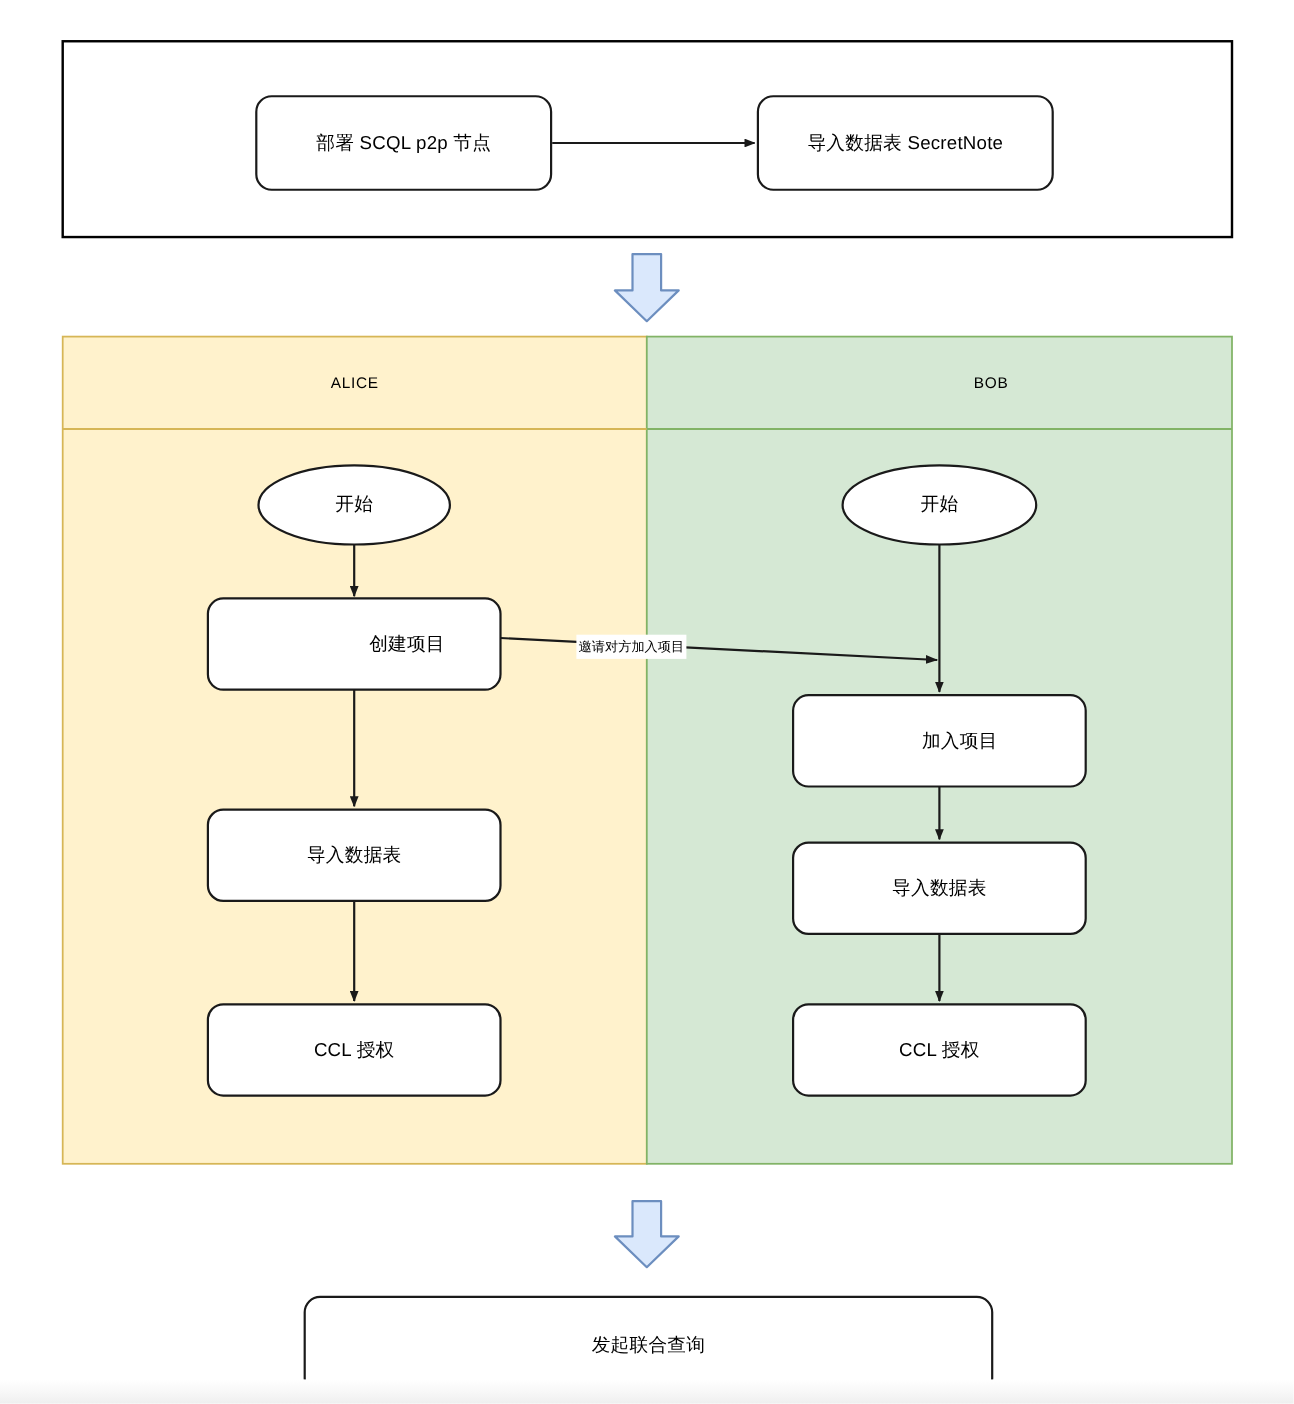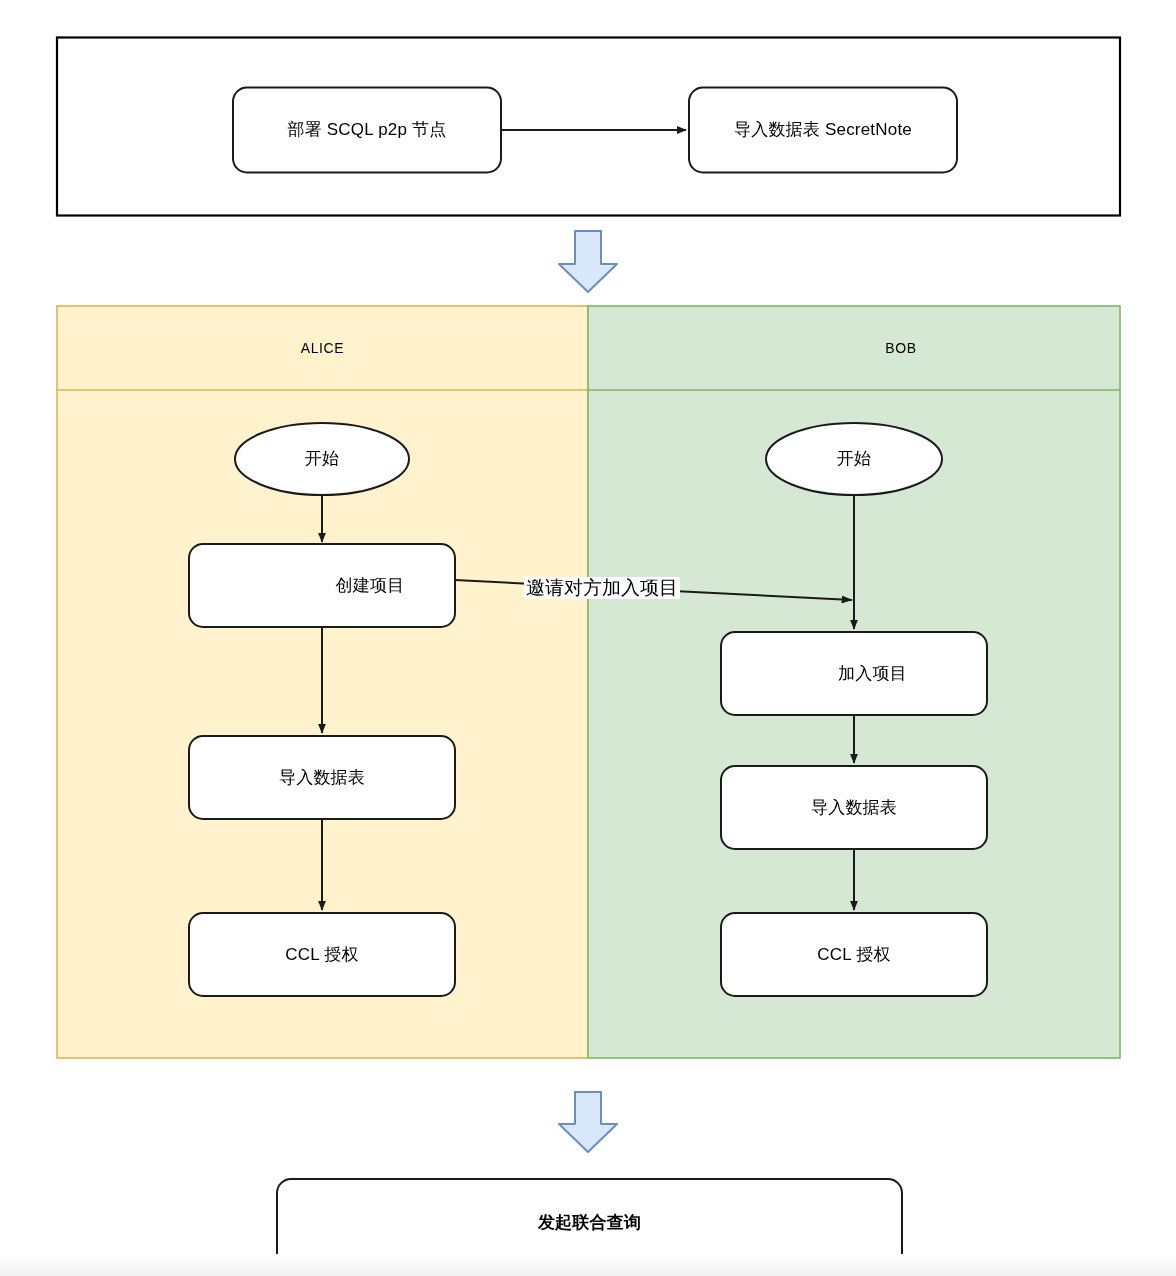--- a/index.html
+++ b/index.html
@@ -50,21 +50,21 @@
     justify-content: center;
     font-size: 14px;
     color: #000000;
     letter-spacing: 0.6px;
   }
   .edge-label {
     position: absolute;
     display: flex;
     align-items: center;
     justify-content: center;
-    font-size: 19px;
+    font-size: 12px;
     color: #000000;
     background: #ffffff;
     white-space: nowrap;
     padding: 1px 2px;
   }
 </style>
 </head>
 <body>
 
 <svg id="canvas" viewBox="0 0 1176 1276" width="1176" height="1276" xmlns="http://www.w3.org/2000/svg">
@@ -149,15 +149,15 @@
 <div class="edge-label" style="left:524px; top:577px; height:20px;">邀请对方加入项目</div>
 
 <div class="node-label" style="left:766px; top:423px; width:176px; height:72px;">开始</div>
 
 <div class="node-label" style="left:721px; top:632px; width:303px; height:83px;">加入项目</div>
 
 <div class="node-label" style="left:721px; top:766px; width:266px; height:83px;">导入数据表</div>
 
 <div class="node-label" style="left:721px; top:913px; width:266px; height:83px;">CCL 授权</div>
 
-<div class="node-label" style="left:277px; top:1179px; width:625px; height:88px;font-weight:bold;">发起联合查询</div>
+<div class="node-label" style="left:277px; top:1179px; width:625px; height:88px;">发起联合查询</div>
 
 <div class="bottom-fade"></div>
 
 </body></html>

